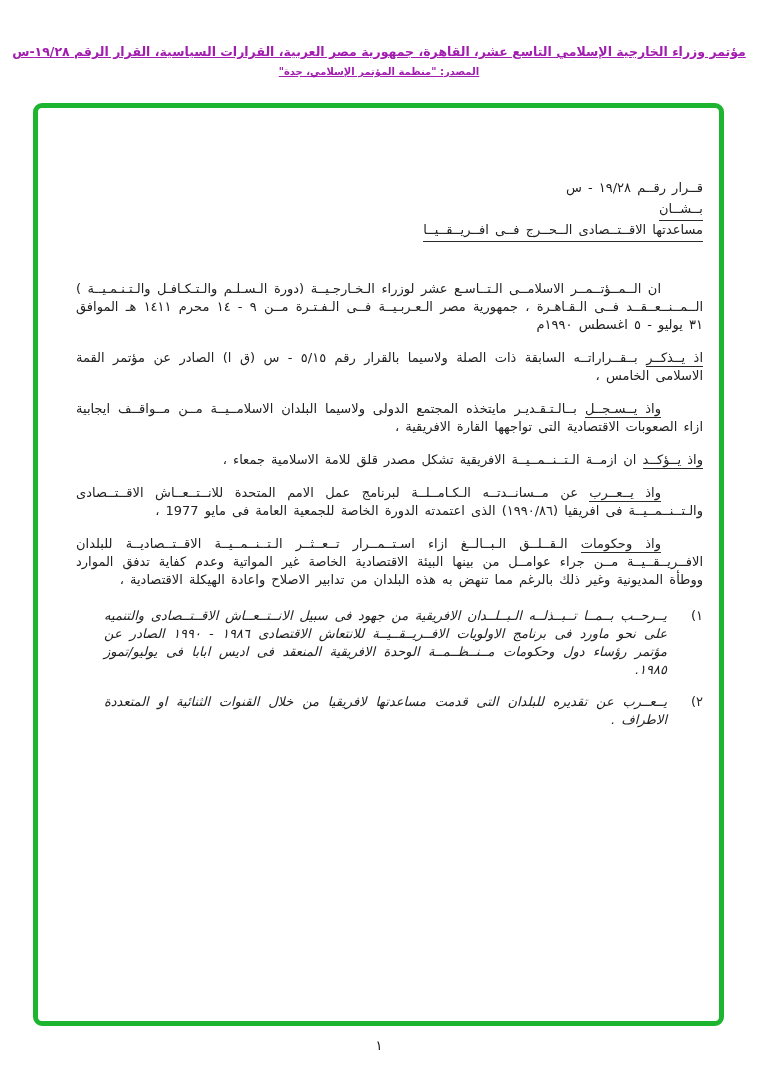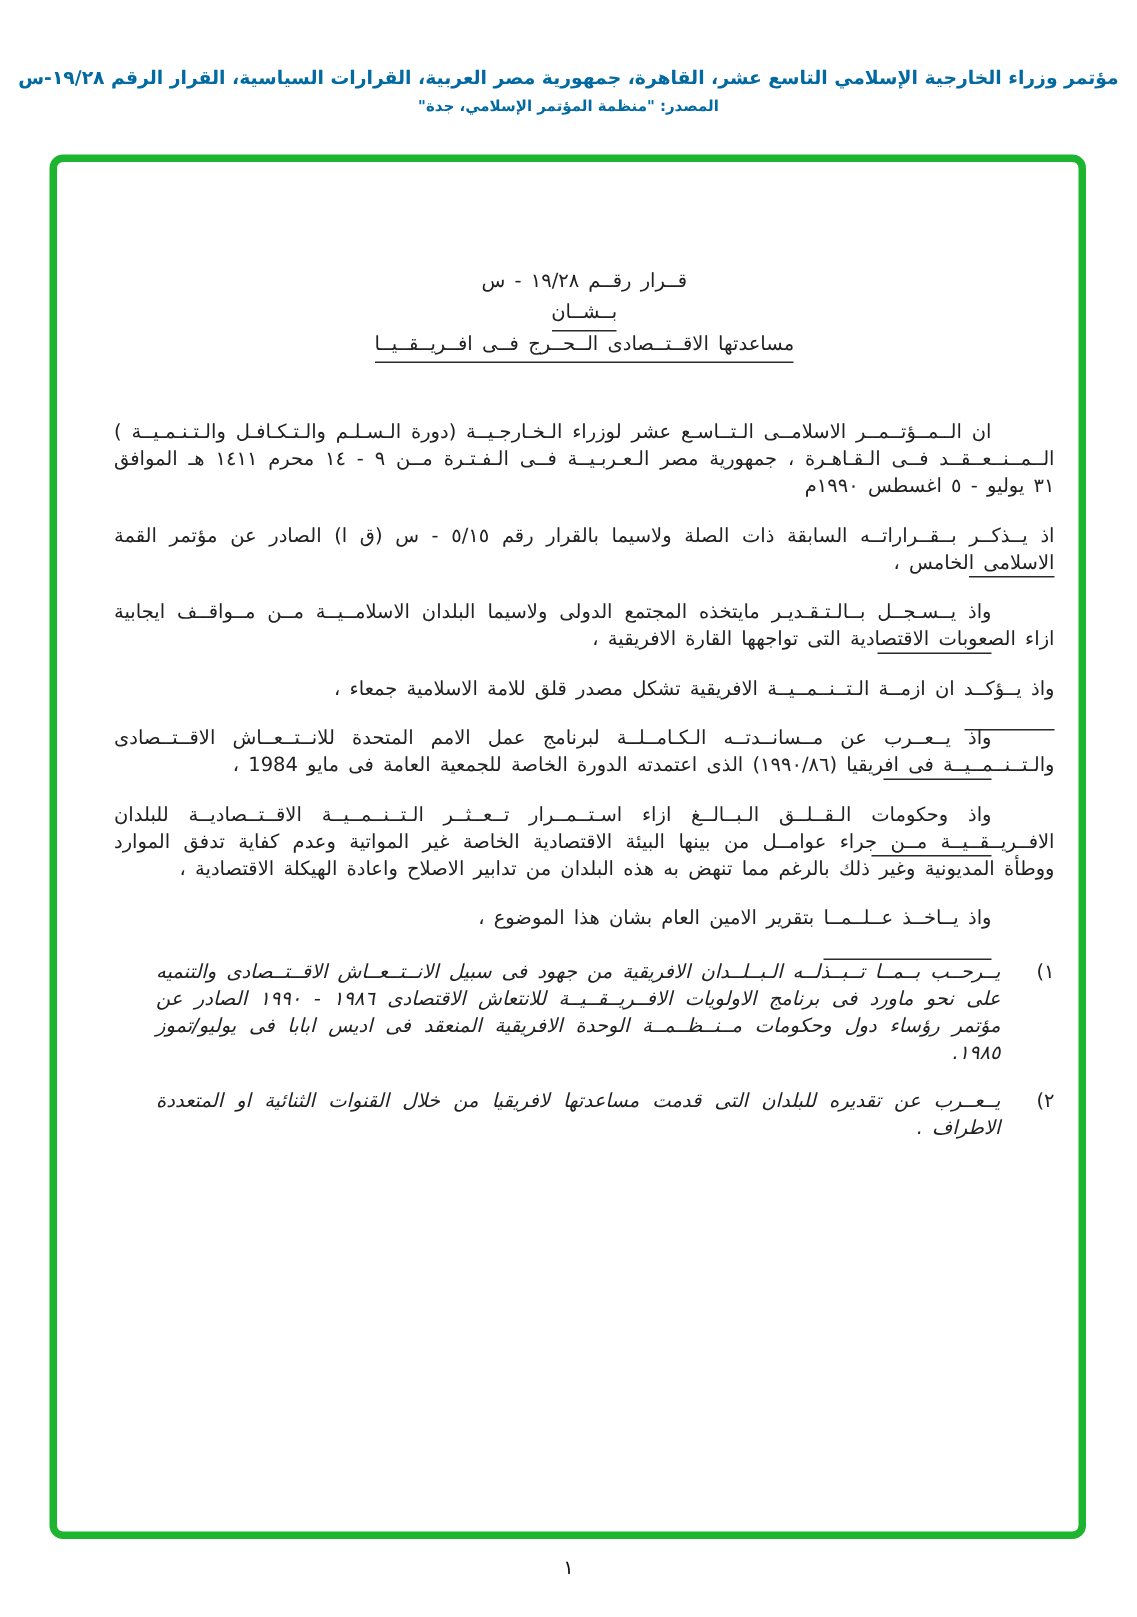--- a/index.html
+++ b/index.html
@@ -1,38 +1,38 @@
 <!DOCTYPE html>
 <html lang="ar"><head>
 <meta charset="utf-8">
 <style>
   html,body{margin:0;padding:0;background:#ffffff;}
   .page{
     position:relative;width:758px;height:1078px;background:#ffffff;
     font-family:"DejaVu Sans",sans-serif;color:#1c1c1c;overflow:hidden;
   }
-  .header{position:absolute;top:44px;left:0;right:0;text-align:center;direction:rtl;color:#0369a1;}
+  .header{position:absolute;top:44px;left:0;right:0;text-align:center;direction:rtl;color:#a21caf;text-decoration:underline;}
   .header-line1{font-size:12.5px;font-weight:bold;white-space:nowrap;}
   .header-line2{font-size:10px;font-weight:bold;margin-top:7px;}
   .green-frame{
     position:absolute;left:33px;top:103px;width:691px;height:923px;
     box-sizing:border-box;border:5px solid #1db42f;border-radius:9px;
     overflow:hidden;
   }
   .doc-content{
     position:absolute;top:70px;right:16px;left:38px;
     direction:rtl;font-size:13px;line-height:18px;word-spacing:2px;
     text-align:justify;color:#222;
   }
-  .title-block{text-align:center;margin-bottom:40px;line-height:20px;}
+  .title-block{margin-bottom:40px;line-height:20px;}
   .t-line{margin:0 0 1px 0;}
   .u{border-bottom:1.5px solid #2a2a2a;padding-bottom:4px;}
   .para{margin:0 0 15px 0;text-align:justify;}
   .para.indent{text-indent:42px;}
-  .para .lead{border-bottom:1.5px solid #2a2a2a;padding-bottom:19px;}
+  .para .lead{border-bottom:1.5px solid #2a2a2a;padding-bottom:1px;}
   .items{margin-top:18px;}
   .item{display:flex;direction:rtl;margin:0 0 14px 0;padding-left:28px;}
   .item-num{flex:0 0 36px;}
   .item-text{flex:1;text-align:justify;font-style:italic;}
   .page-number{position:absolute;top:1038px;left:0;right:0;text-align:center;font-size:13px;color:#111;}
 </style>
 </head>
 <body>
 
 <div class="page">
@@ -52,26 +52,25 @@
       </div>
 
       <p class="para indent"><span class="lead"></span><span>ان الــمــؤتــمــر الاسلامــى الـتــاسـع عشر لوزراء الـخـارجـيــة (دورة الـسـلـم والـتـكـافـل والـتـنـمـيــة ) الــمــنــعــقــد فــى الـقـاهـرة ، جمهورية مصر الـعـربـيــة فــى الـفـتـرة مــن ٩ - ١٤ محرم ١٤١١ هـ الموافق ٣١ يوليو - ٥ اغسطس ١٩٩٠م</span></p>
 
       <p class="para"><span class="lead">اذ يــذكــر</span><span> بــقــراراتــه السابقة ذات الصلة ولاسيما بالقرار رقم ٥/١٥ - س (ق ا) الصادر عن مؤتمر القمة الاسلامى الخامس ،</span></p>
 
       <p class="para indent"><span class="lead">واذ يــسـجــل</span><span> بــالـتـقـديـر مايتخذه المجتمع الدولى ولاسيما البلدان الاسلامــيــة مــن مــواقــف ايجابية ازاء الصعوبات الاقتصادية التى تواجهها القارة الافريقية ،</span></p>
 
       <p class="para"><span class="lead">واذ يــؤكــد</span><span> ان ازمــة الـتــنــمــيــة الافريقية تشكل مصدر قلق للامة الاسلامية جمعاء ،</span></p>
 
-      <p class="para indent"><span class="lead">واذ يــعــرب</span><span> عن مــسانــدتــه الـكـامــلــة لبرنامج عمل الامم المتحدة للانــتــعــاش الاقــتــصادى والـتــنــمــيــة فى افريقيا (١٩٩٠/٨٦) الذى اعتمدته الدورة الخاصة للجمعية العامة فى مايو 1984 ،</span></p>
+      <p class="para indent"><span class="lead">واذ يــعــرب</span><span> عن مــسانــدتــه الـكـامــلــة لبرنامج عمل الامم المتحدة للانــتــعــاش الاقــتــصادى والـتــنــمــيــة فى افريقيا (١٩٩٠/٨٦) الذى اعتمدته الدورة الخاصة للجمعية العامة فى مايو 1977 ،</span></p>
 
 
       <p class="para indent"><span class="lead">واذ وحكومات</span><span> الـقــلــق الـبــالــغ ازاء اسـتــمــرار تــعــثــر الـتــنــمــيــة الاقــتــصاديــة للبلدان الافــريــقــيــة مــن جراء عوامــل من بينها البيئة الاقتصادية الخاصة غير المواتية وعدم كفاية تدفق الموارد ووطأة المديونية وغير ذلك بالرغم مما تنهض به هذه البلدان من تدابير الاصلاح واعادة الهيكلة الاقتصادية ،</span></p>
 
-      <p class="para indent"><span class="lead">واذ يــاخــذ عــلــمــا</span><span> بتقرير الامين العام بشان هذا الموضوع ،</span></p>
 
       <div class="items">
         <div class="item">
           <span class="item-num">١)</span>
           <span class="item-text">يــرحــب بــمــا تــبــذلــه الـبــلــدان الافريقية من جهود فى سبيل الانــتــعــاش الاقــتــصادى والتنميه على نحو ماورد فى برنامج الاولويات الافــريــقــيــة للانتعاش الاقتصادى ١٩٨٦ - ١٩٩٠ الصادر عن مؤتمر رؤساء دول وحكومات مــنــظــمــة الوحدة الافريقية المنعقد فى اديس ابابا فى يوليو/تموز ١٩٨٥.</span>
         </div>
         <div class="item">
           <span class="item-num">٢)</span>
           <span class="item-text">يــعــرب عن تقديره للبلدان التى قدمت مساعدتها لافريقيا من خلال القنوات الثنائية او المتعددة الاطراف .</span>
         </div>

